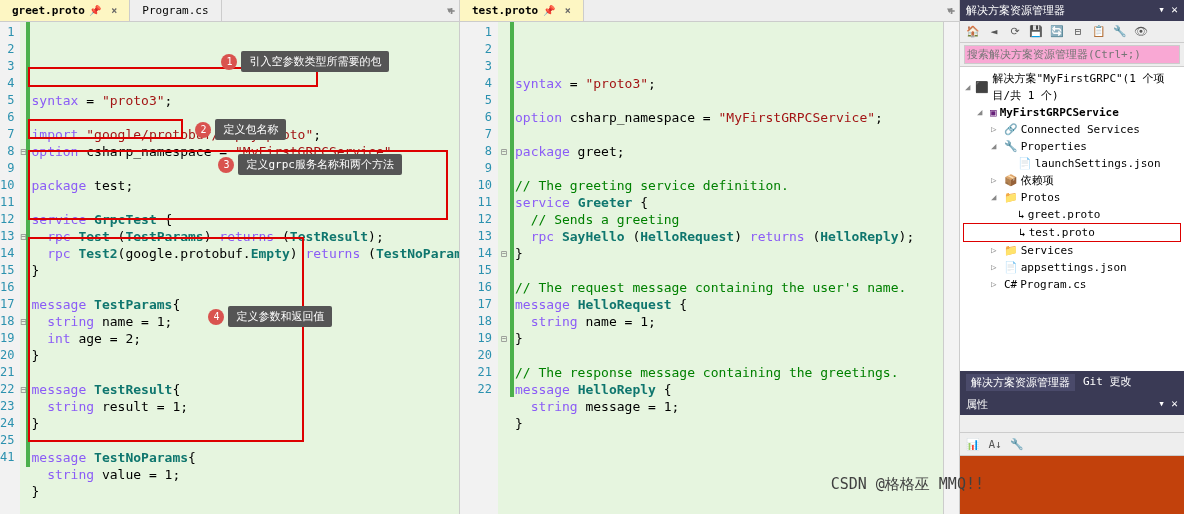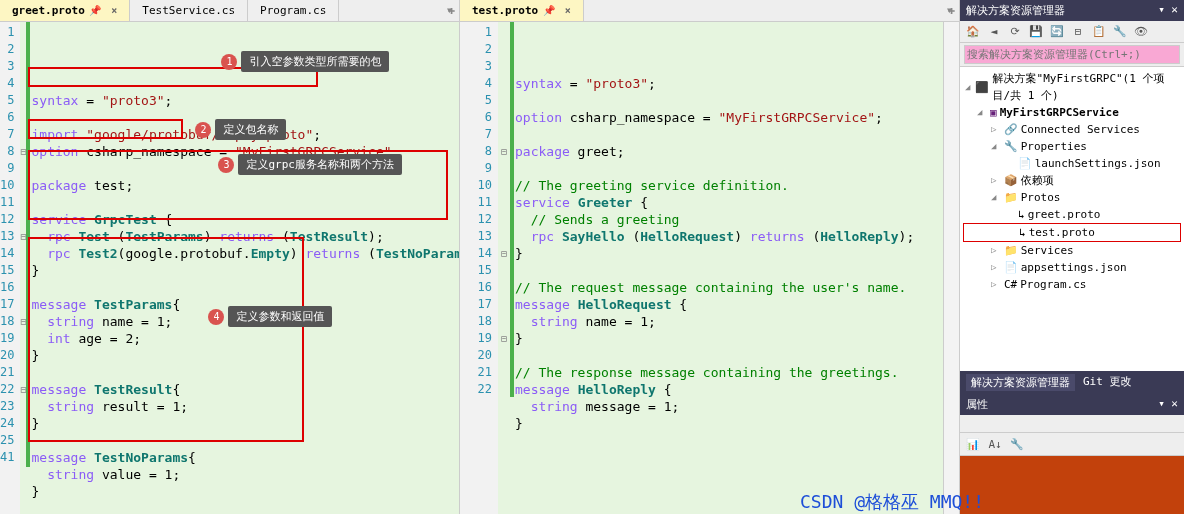--- a/index.html
+++ b/index.html
@@ -37,35 +37,32 @@
 .tree .item { display:flex; align-items:center; gap:3px; padding:0 2px; }
 .tree .ind1 { padding-left:14px; } .tree .ind2 { padding-left:28px; } .tree .ind3 { padding-left:42px; }
 .tree .bold { font-weight:bold; }
 .tree .exp { width:10px; color:#888; font-size:9px; }
 .icon-sl { color:#7b3fb5; } .icon-cs { color:#68217a; }
 .hl-red { border:1px solid #d00; }
 .panel-hdr { background:#3a3a55; color:#fff; padding:3px 6px; font-size:11px; display:flex; gap:8px; }
 .panel-hdr span { cursor:default; }
 .prop-panel { background:#c2410c; height:120px; }
 .prop-bar { background:#eee; padding:2px 4px; display:flex; gap:4px; border-bottom:1px solid #ccc; }
-.watermark { position:absolute; bottom:0; right:200px; color:#1d4ed8; font-size:18px; z-index:10; }
+.watermark { position:absolute; bottom:20px; right:200px; color:#404040; font-size:15px; z-index:10; }
 .green-strip { position:absolute; left:0; width:4px; background:#4bb04b; }
 </style>
 </head>
 <body>
 
 <div class="pane left">
   <div class="tabs">
     <div class="tab active">
         <span>greet.proto</span>
         <span class="pin">📌</span>
         <span class="x">×</span>
-      </div>
-    <div class="tab">
-        <span>TestService.cs</span>
       </div>
     <div class="tab">
         <span>Program.cs</span>
       </div>
     <span style="margin-left:auto;padding:3px 6px;color:#888;">▾</span>
     <span class="plus">✚</span>
   </div>
   <div class="editor">
     <div class="gutter" id="lg">
         <div>1</div>

